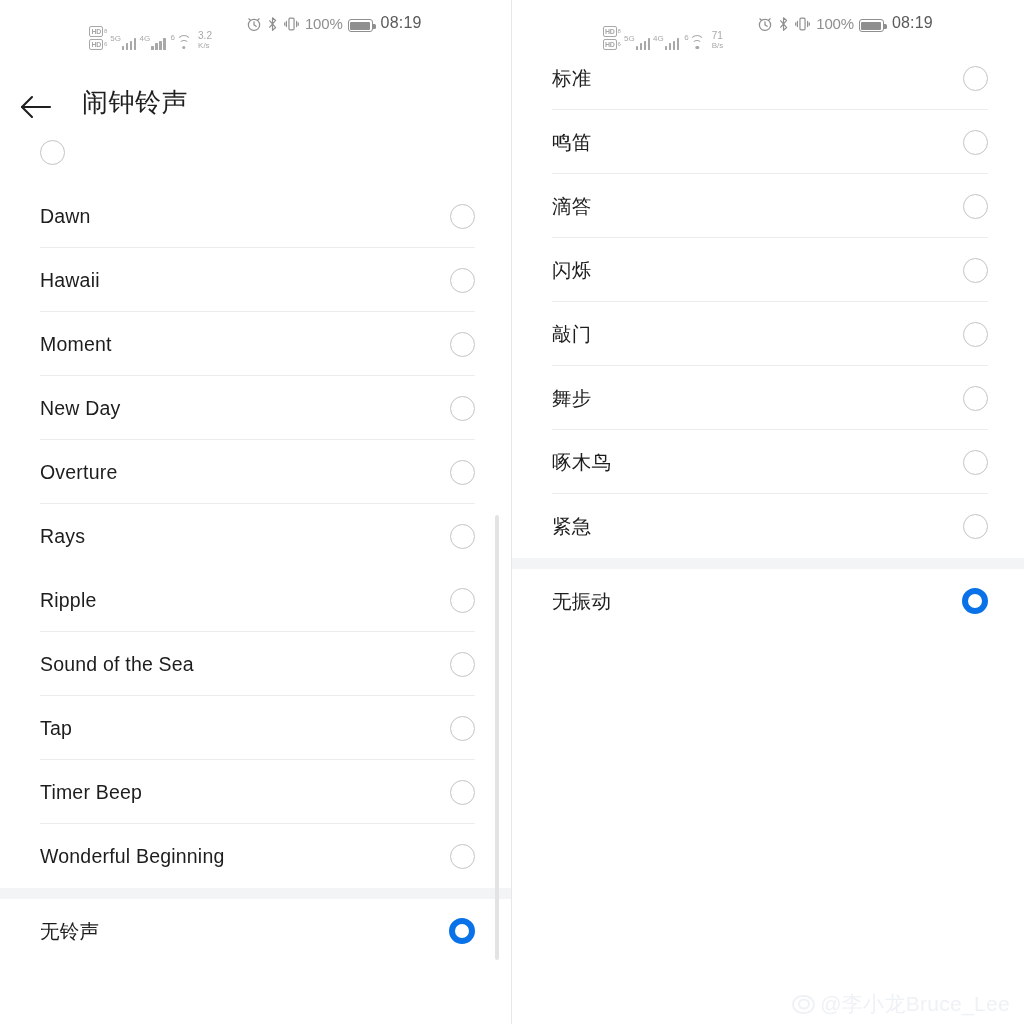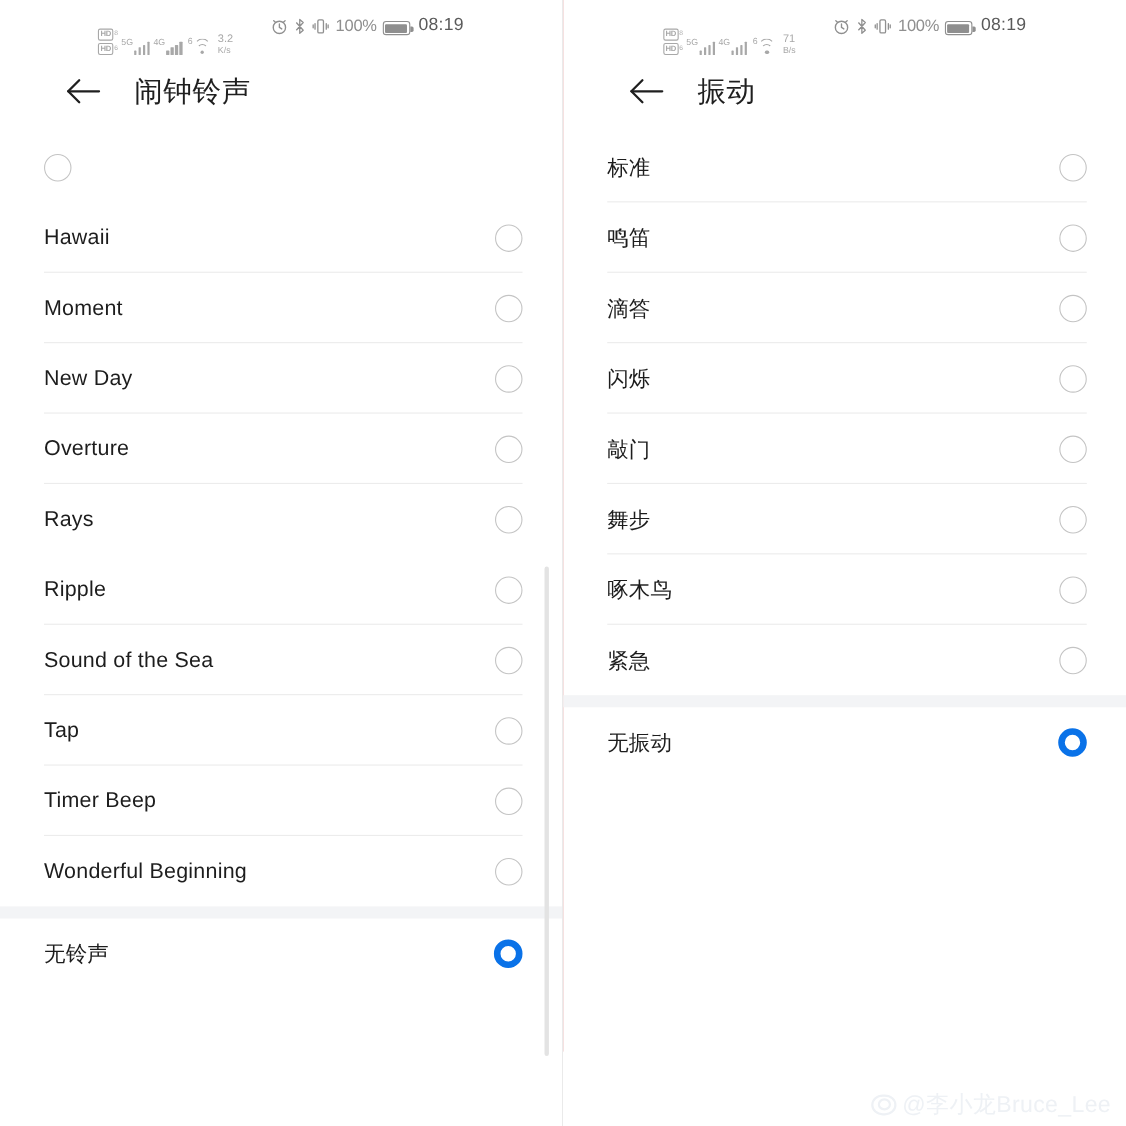--- a/index.html
+++ b/index.html
@@ -90,22 +90,22 @@
     content: ""; position: absolute; right: -4px; top: 3.5px;
     width: 2.5px; height: 5px; background: #8f8f8f; border-radius: 0 1.5px 1.5px 0;
   }
   .battery i { display: block; height: 100%; width: 100%; background: #8f8f8f; border-radius: 1px; }
   .clock { font-size: 16px; color: #5a5a5a; margin-left: 3px; letter-spacing: 0.2px; }
 
   
   .header {
     height: 74px;
     display: flex;
-    align-items: center;
-    padding-left: 60px;
+    align-items: flex-end;
+    padding-left: 20px;
     gap: 30px;
   }
   .back-arrow { width: 32px; height: 26px; cursor: pointer; }
   .page-title {
     font-size: 26px; color: #1f1f1f; font-weight: 400;
     letter-spacing: 0.5px;
   }
 
   
   .list { position: relative; }
@@ -247,20 +247,27 @@
       <div class="header">
         <span class="back-arrow"><svg viewBox="0 0 32 26" width="32" height="26" fill="none" stroke="#1f1f1f" stroke-width="2.1" stroke-linecap="round" stroke-linejoin="round">
             <path d="M2 13 H30"></path>
             <path d="M12 3 L2 13 L12 23"></path>
           </svg></span>
         <span class="page-title">闹钟铃声</span>
       </div>
       <div class="list">
         <div class="row">
           <span class="radio"></span>
+        </div>
+        <div class="row">
+          <span class="labels">
+            <span class="row-label cn">Dawn</span>
+          </span>
+          <span class="radio"></span>
+          <span class="divider"></span>
         </div>
         <div class="row">
           <span class="labels">
             <span class="row-label cn">Hawaii</span>
           </span>
           <span class="radio"></span>
           <span class="divider"></span>
         </div>
         <div class="row">
           <span class="labels">
@@ -398,27 +405,20 @@
               <path d="M4 6 V12 M2 7.5 V10.5 M16 6 V12 M18 7.5 V10.5"></path>
             </svg>
           </span>
           <span class="pct">100%</span>
           <span class="battery">
             <i></i>
           </span>
           <span class="clock">08:19</span>
         </div>
       </div>
-      <div class="header">
-        <span class="back-arrow"><svg viewBox="0 0 32 26" width="32" height="26" fill="none" stroke="#1f1f1f" stroke-width="2.1" stroke-linecap="round" stroke-linejoin="round">
-            <path d="M2 13 H30"></path>
-            <path d="M12 3 L2 13 L12 23"></path>
-          </svg></span>
-        <span class="page-title">振动</span>
-      </div>
       <div class="list">
         <div class="row">
           <span class="labels">
             <span class="row-label cn">标准</span>
           </span>
           <span class="radio"></span>
           <span class="divider"></span>
         </div>
         <div class="row">
           <span class="labels">

